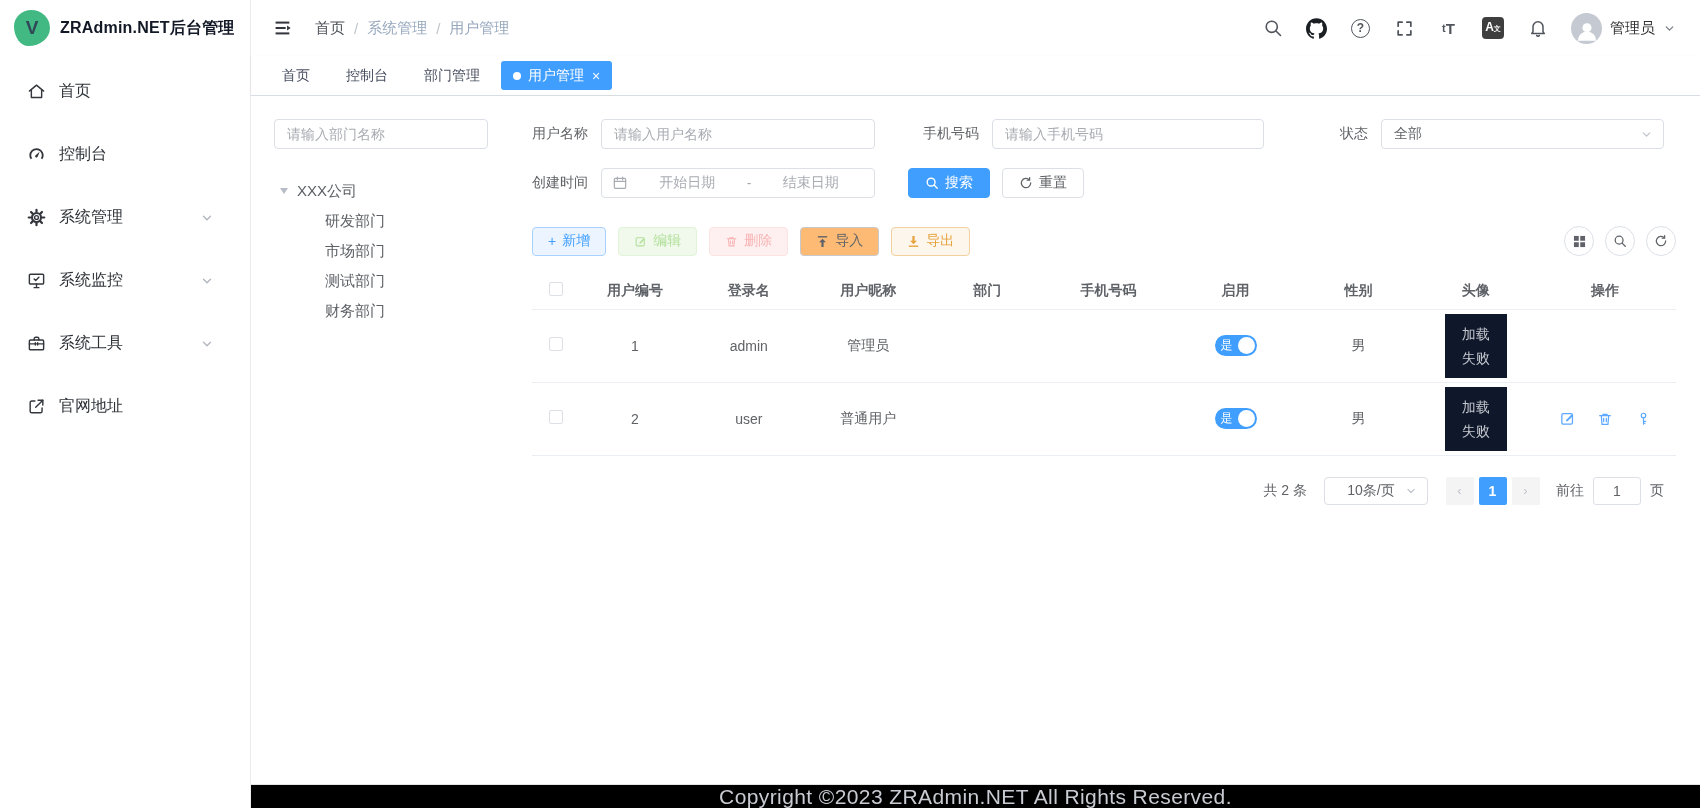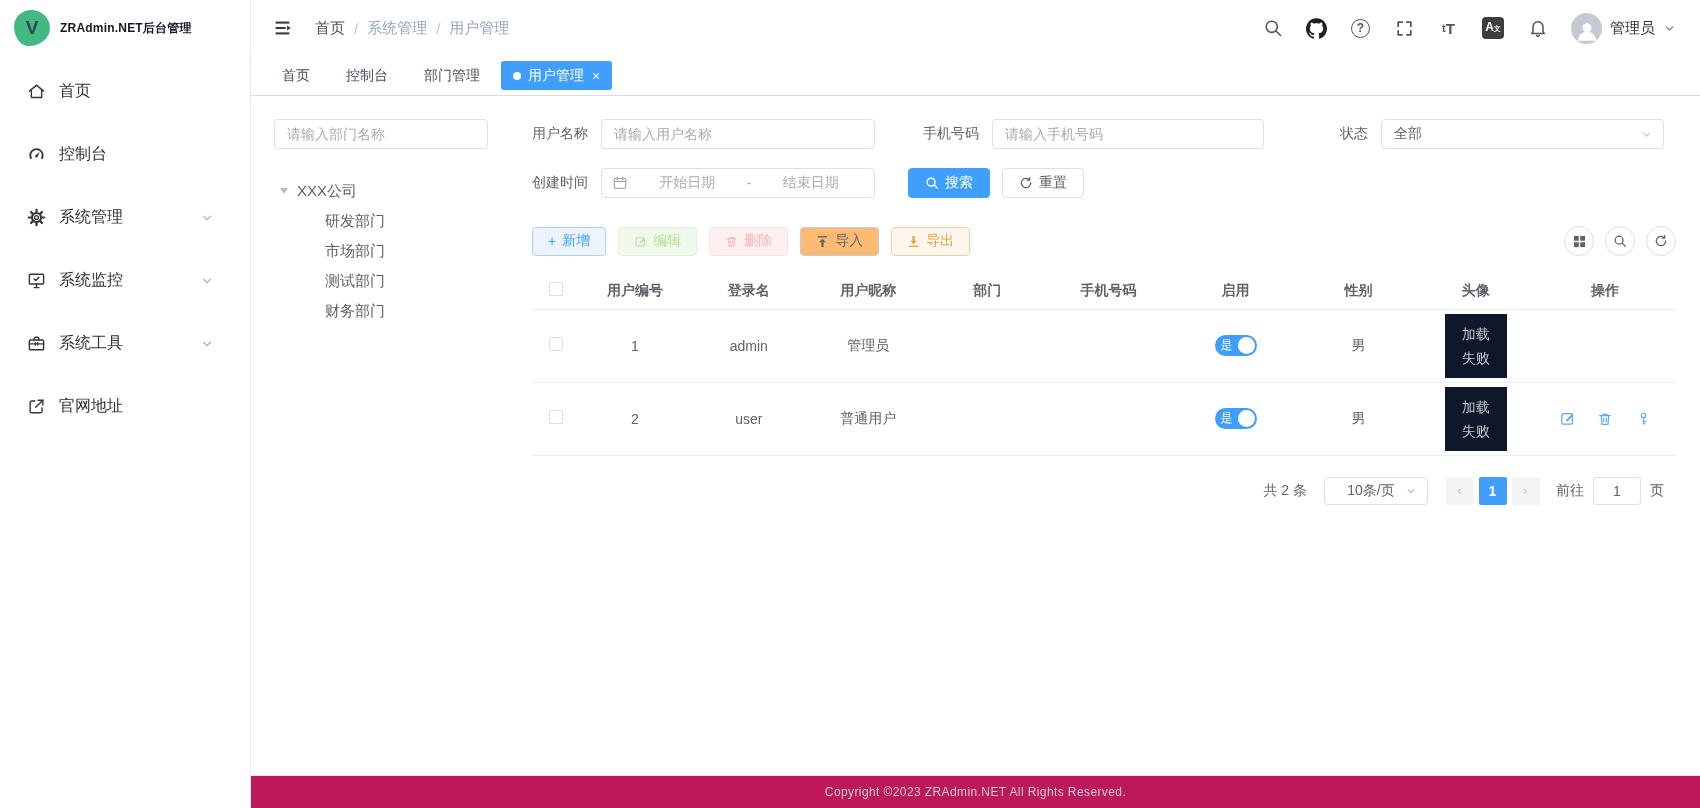--- a/index.html
+++ b/index.html
@@ -5,21 +5,21 @@
   * { box-sizing: border-box; margin: 0; padding: 0; }
   html,body { width:1700px; height:808px; overflow:hidden; background:#fff;
     font-family:"Liberation Sans","DejaVu Sans",sans-serif; color:#303133; }
   #app { display:flex; width:1700px; height:808px; }
 
   
   .sidebar { width:251px; min-width:251px; background:#fff; border-right:1px solid #ebebeb; display:flex; flex-direction:column; }
   .logo-row { height:56px; display:flex; align-items:center; padding-left:14px; gap:10px; }
   .logo-badge { width:36px; height:36px; background:#42b983; border-radius:48% 52% 60% 40%/45% 50% 50% 55%;
     display:flex; align-items:center; justify-content:center; color:#2f4858; font-weight:bold; font-size:19px; }
-  .logo-title { font-size:12px; font-weight:bold; color:#121826; letter-spacing:.2px; }
+  .logo-title { font-size:16px; font-weight:bold; color:#121826; letter-spacing:.2px; }
   .menu { padding-top:4px; }
   .menu-item { height:63px; display:flex; align-items:center; padding:0 20px 0 26px; font-size:16px; color:#2d3238; cursor:pointer; }
   .menu-item .mi-icon { width:20px; height:20px; margin-right:13px; display:flex; align-items:center; justify-content:center; }
   .menu-item .spacer { margin-left:auto; }
   .chev { width:14px; height:14px; }
 
   
   .main { flex:1; display:flex; flex-direction:column; min-width:0; }
 
   .navbar { height:56px; display:flex; align-items:center; padding:0 24px 0 20px; background:#fff; }
@@ -108,22 +108,22 @@
   .pg-total { margin-right:17px; }
   .pg-size { width:104px; height:28px; margin-right:15px; }
   .pg-arrow { width:28px; height:28px; border-radius:2px; background:#f4f4f5; display:flex; align-items:center; justify-content:center;
     color:#c0c4cc; margin:0 2.5px; cursor:pointer; font-size:13px; }
   .pg-page { width:28px; height:28px; border-radius:2px; background:#409eff; color:#fff; display:flex; align-items:center;
     justify-content:center; margin:0 2.5px; font-weight:bold; cursor:pointer; }
   .pg-goto { margin-left:14px; margin-right:9px; }
   .pg-input { width:48px; height:28px; border:1px solid #dcdfe6; border-radius:3px; text-align:center; font-size:14px;
     color:#606266; font-family:inherit; outline:none; margin-right:9px; }
 
-  footer { height:33px; border-top:1px solid #e4e4e4; display:flex; align-items:center; justify-content:center;
-    color:#c8cbd2; font-size:12px; letter-spacing:.4px; background:#be185d; }
+  footer { height:24px; border-top:1px solid #e4e4e4; display:flex; align-items:center; justify-content:center;
+    color:#c8cbd2; font-size:21px; letter-spacing:.4px; background:#000000; }
 </style>
 </head>
 <body>
 
 <div id="app">
 
   <aside class="sidebar">
     <div class="logo-row">
       <div class="logo-badge">V</div>
       <div class="logo-title">ZRAdmin.NET后台管理</div>

